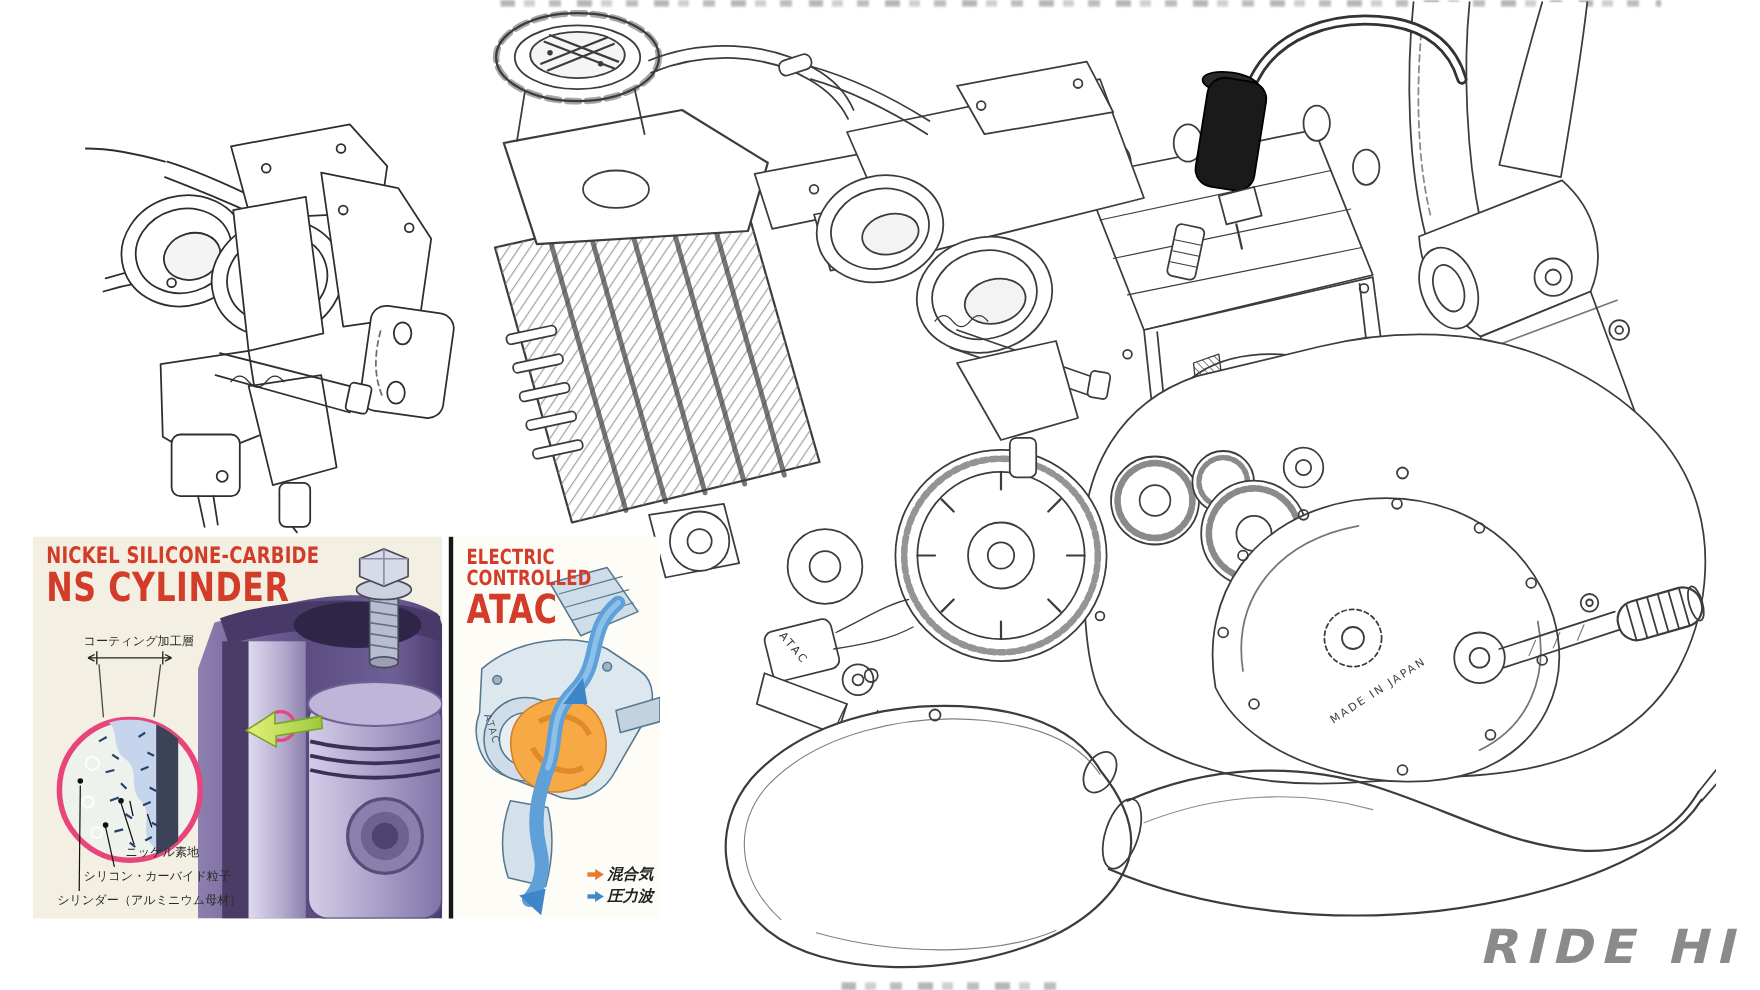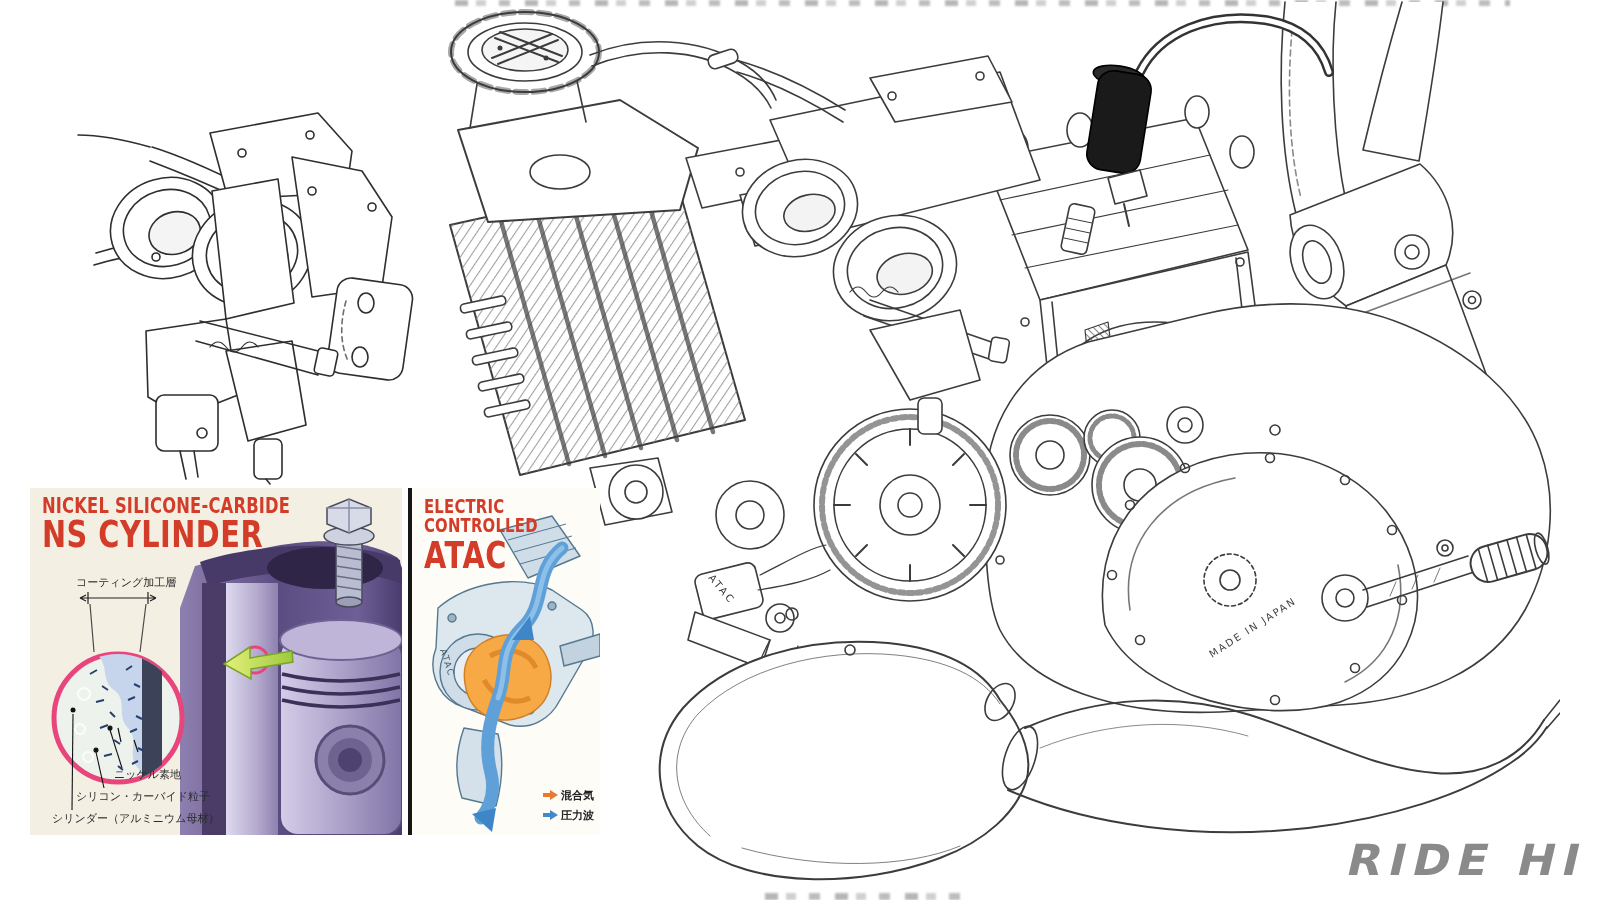--- a/index.html
+++ b/index.html
@@ -13,21 +13,21 @@
       rgba(110,110,110,.32) 21px 31px, rgba(110,110,110,0) 31px 44px,
       rgba(110,110,110,.45) 44px 55px, rgba(110,110,110,0) 55px 70px);
       filter:blur(1.2px);}
   
   .panel-title{line-height:1.02;font-weight:800;transform:scale(.96,1.22);transform-origin:left top;}
   .panel-title .t1{font-size:17px;letter-spacing:.2px;}
   .panel-title .t2{font-size:30px;letter-spacing:.5px;}
   .atac-title .t1{font-size:15.5px;}
   .atac-title .t2{font-size:30px;}
   
-  .legend-row{display:flex;align-items:center;gap:3px;font-size:11px;font-weight:700;color:#222;height:20px;}
+  .legend-row{display:flex;align-items:center;gap:3px;font-size:14px;font-weight:700;color:#222;height:20px;font-style:italic;}
   .legend-arrow{position:relative;display:inline-block;width:15px;height:11px;}
   .legend-arrow::before{content:"";position:absolute;left:0;top:3.5px;width:8px;height:4px;background:currentColor;}
   .legend-arrow::after{content:"";position:absolute;right:0;top:0;
       border-left:8px solid currentColor;border-top:5.5px solid transparent;border-bottom:5.5px solid transparent;}
   
   .logo{font-weight:800;font-size:45px;color:#8a8a8a;letter-spacing:7px;
         transform:skewX(-13deg) scaleY(.95);white-space:nowrap;}
 </style>
 </head>
 <body>

